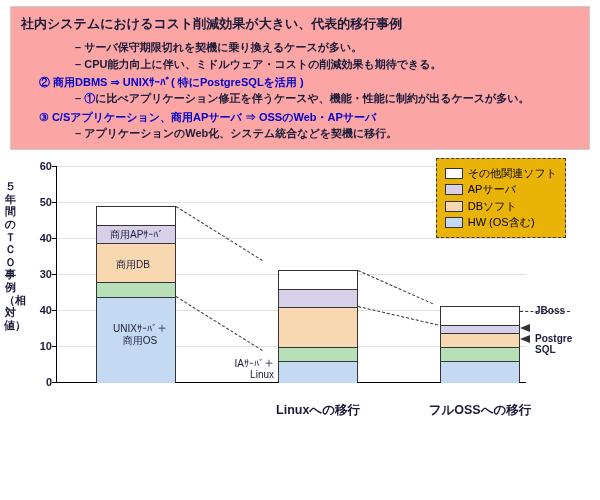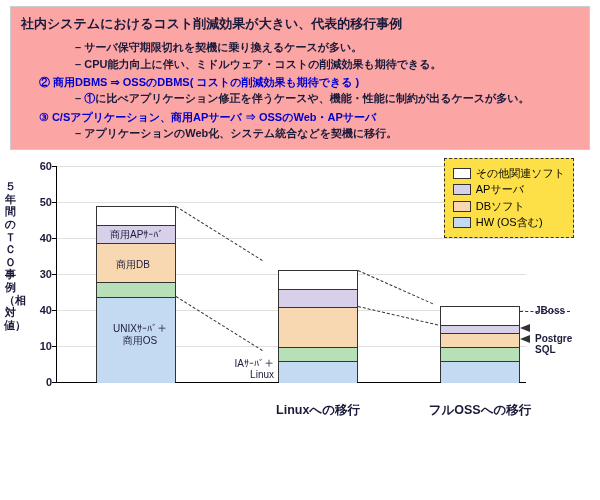--- a/index.html
+++ b/index.html
@@ -109,24 +109,24 @@
     top: 244px;
     font-size: 12.5px;
     font-weight: bold;
     color: #1a1a3a;
     width: 120px;
     text-align: center;
   }
   
   .legend {
     position: absolute;
-    right: 26px;
+    right: 34px;
     top: 0px;
     border: 1.5px dashed #333;
-    background: #fde047;
+    background: #eab308;
     padding: 5px 8px;
     font-size: 11px;
   }
   .legend-row { display: flex; align-items: center; margin: 1.5px 0; }
   .swatch {
     width: 18px; height: 11px;
     border: 1px solid #333;
     margin-right: 5px;
   }
   
@@ -148,21 +148,21 @@
     border-right: 10px solid #333;
   }
 </style>
 </head>
 <body>
 
 <div class="info-box">
   <div class="info-title">社内システムにおけるコスト削減効果が大きい、代表的移行事例</div>
   <div class="bullet">サーバ保守期限切れを契機に乗り換えるケースが多い。</div>
   <div class="bullet">CPU能力向上に伴い、ミドルウェア・コストの削減効果も期待できる。</div>
-  <div class="case-head">② 商用DBMS ⇒ OSSのDBMS( コストの削減効果も期待できる )</div>
+  <div class="case-head">② 商用DBMS ⇒ UNIXｻｰﾊﾞ( 特にPostgreSQLを活用 )</div>
   <div class="bullet"><span class="num-hl">①</span><span>に比べアプリケーション修正を伴うケースや、機能・性能に制約が出るケースが多い。</span></div>
   <div class="case-head">③ C/Sアプリケーション、商用APサーバ ⇒ OSSのWeb・APサーバ</div>
   <div class="bullet">アプリケーションのWeb化、システム統合などを契機に移行。</div>
 </div>
 
 <div class="chart-wrap">
   <div class="ylabel">５年間のＴＣＯ事例（相対値）</div>
 
   <div class="grid" style="top:188px"></div>
   <div class="grid" style="top:152px"></div>

